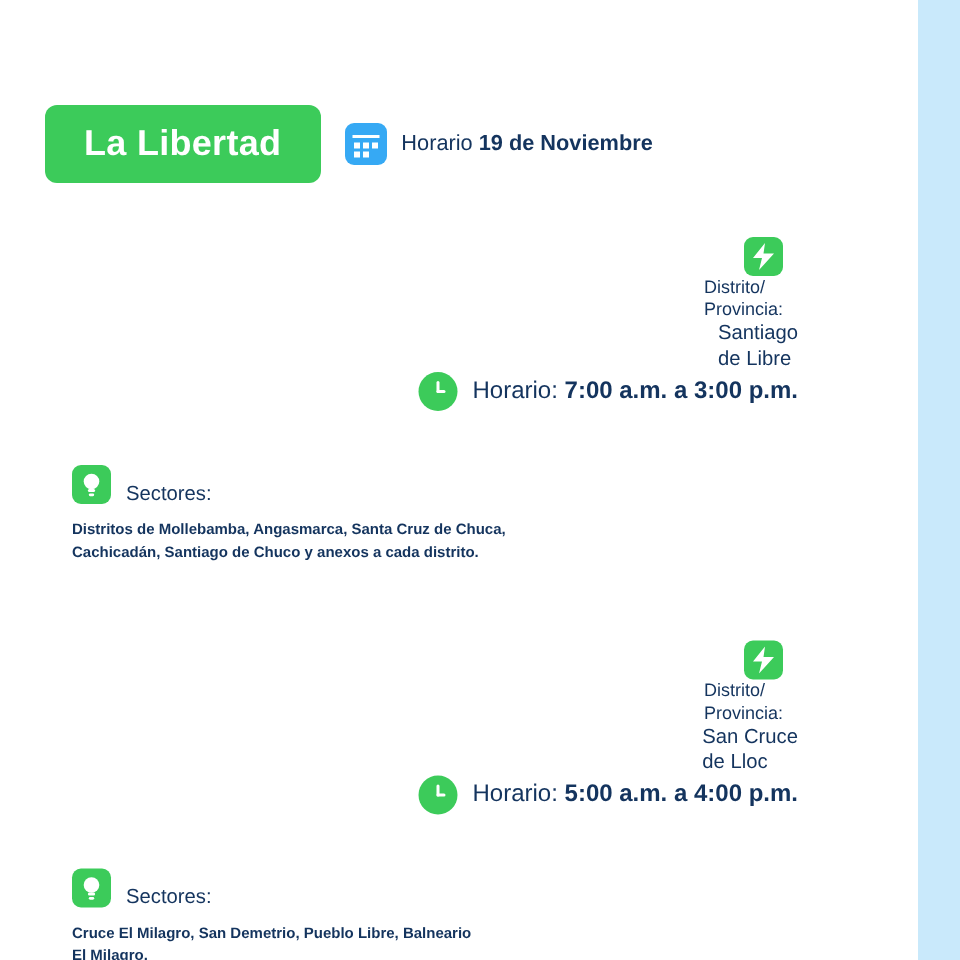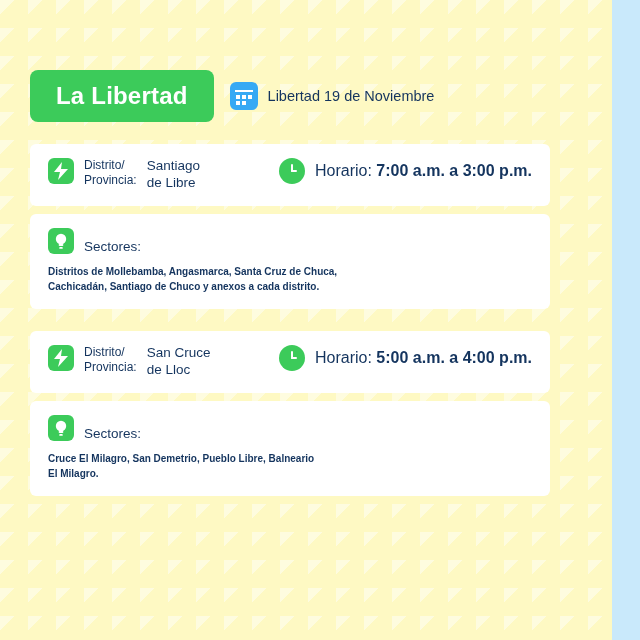--- a/index.html
+++ b/index.html
@@ -5,21 +5,21 @@
   * { box-sizing: border-box; margin: 0; padding: 0; }
   html, body {
     width: 640px; height: 640px;
     font-family: "Liberation Sans", sans-serif;
     background: #c9e9fb;
     overflow: hidden;
   }
   #canvas {
     position: relative;
     width: 612px; height: 640px;
-    background: #fef9c3;
+    background: #ffffff;
   }
   
   #pattern {
     position: absolute; inset: 0;
     background-image:
       linear-gradient(135deg, rgba(255,255,255,0.55) 0 10px, transparent 10px 100%);
     background-size: 28px 28px;
     opacity: 0.85;
     pointer-events: none;
   }
@@ -70,34 +70,35 @@
     position: absolute;
     left: 6px; top: 13px;
     width: 4px; height: 4px;
     background: #ffffff;
     box-shadow: 6px 0 0 #ffffff, 12px 0 0 #ffffff, 0 6px 0 #ffffff, 6px 6px 0 #ffffff;
   }
   .date-text {
     font-size: 14.5px;
     color: #14345e;
   }
-  .date-text b { font-weight: normal; }
+  .date-text b { font-weight: bold; }
 
   
   .card {
     background: #ffffff;
     border-radius: 6px;
     padding: 14px 18px;
     margin-bottom: 8px;
   }
   .card.gap { margin-bottom: 22px; }
 
   .row-top {
     display: flex;
-    align-items: flex-start;
+    align-items: flex-end;
+    flex-direction: column;
   }
   .icon-sq {
     width: 26px; height: 26px;
     background: #3ccb5a;
     border-radius: 6px;
     flex: 0 0 auto;
     position: relative;
     margin-right: 10px;
   }
   .icon-sq svg { position: absolute; left: 5px; top: 4px; }
@@ -171,21 +172,21 @@
 
 <div id="canvas">
   <div id="pattern"></div>
 
   <div class="content">
 
     <div class="header-row">
       <div class="region-badge">La Libertad</div>
       <div class="date-wrap">
         <span class="cal-icon"></span>
-        <span class="date-text"><span>Libertad </span><b>19 de Noviembre</b></span>
+        <span class="date-text"><span>Horario </span><b>19 de Noviembre</b></span>
       </div>
     </div>
 
     <div class="card">
       <div class="row-top">
         <span class="icon-sq">
           <svg width="16" height="18" viewBox="0 0 16 18">
               <polygon points="9,0 1,10 7,10 5,18 15,7 8,7" fill="#ffffff"></polygon>
             </svg>
         </span>

